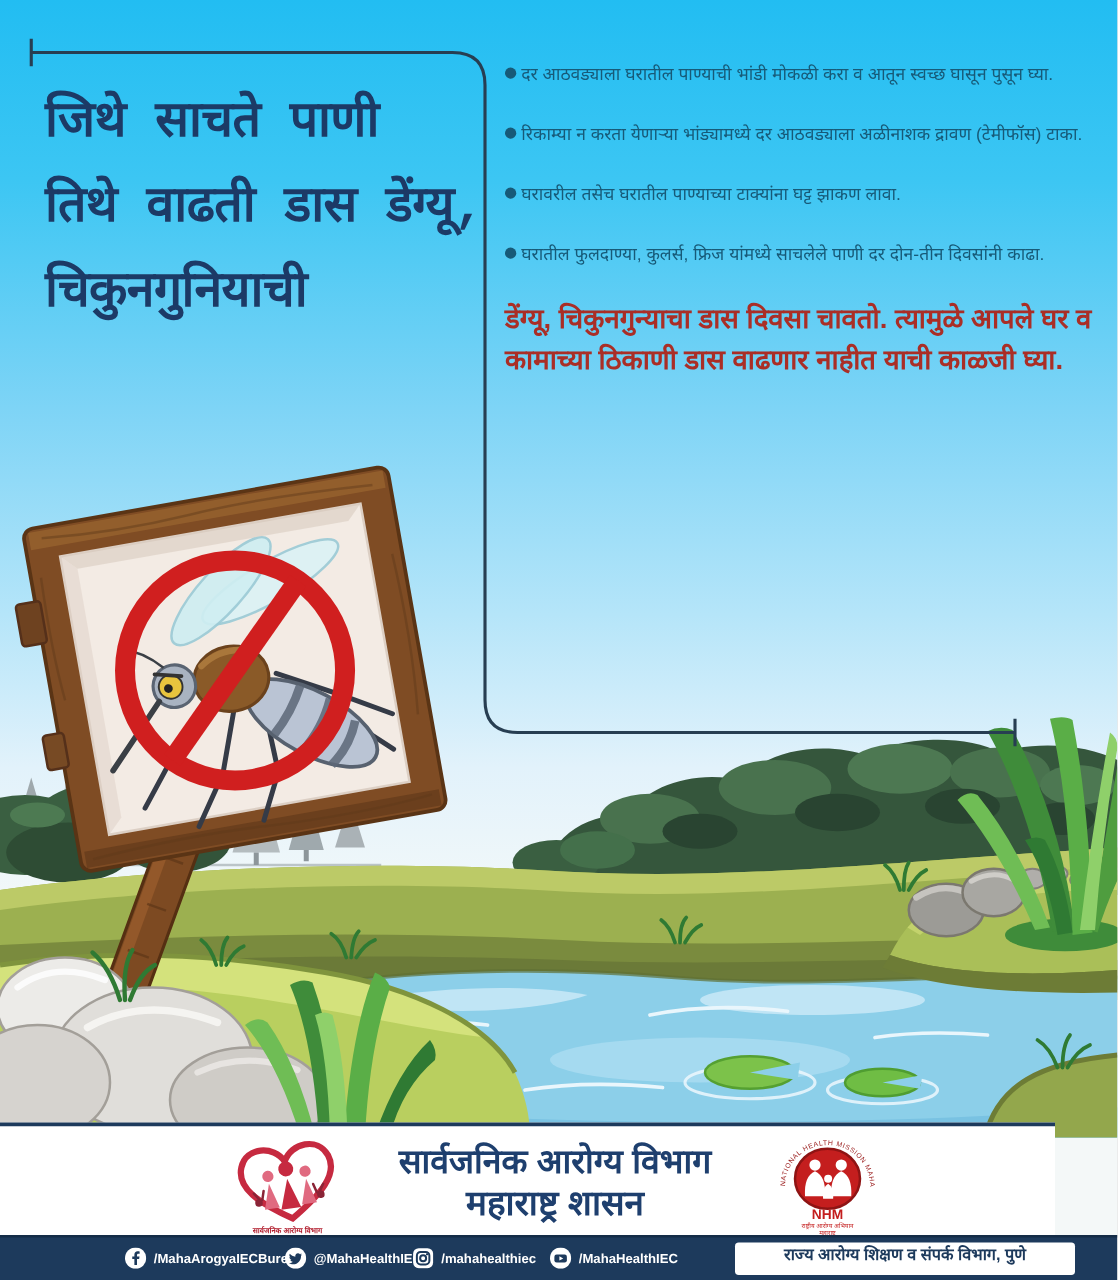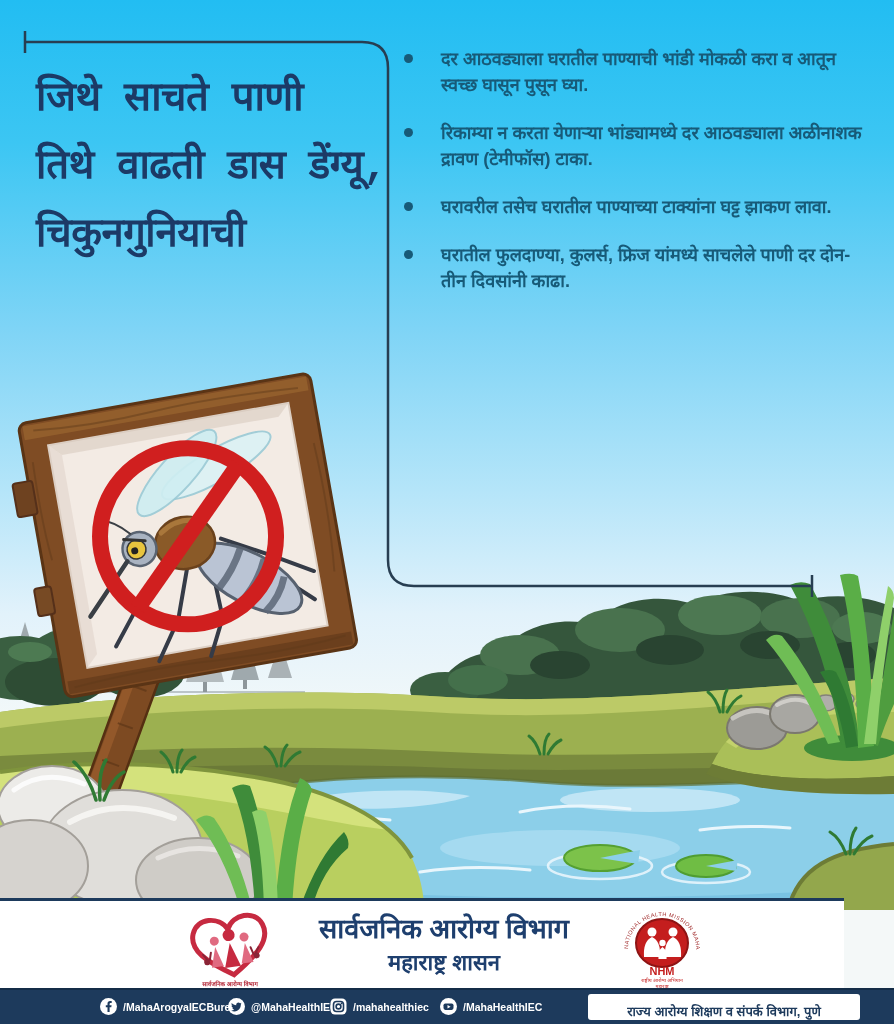--- a/index.html
+++ b/index.html
@@ -8,39 +8,39 @@
     font-family:"Liberation Sans",sans-serif;
     background:linear-gradient(180deg,#22bdf2 0%,#3cc6f3 14%,#7ed4f6 32%,#b5e5f9 48%,#e2f2fb 60%,#f2f8f9 70%,#f4f8f8 78%);
   }
   .scene{position:absolute;left:0;top:0;width:894px;height:1024px;}
   .bracket{position:absolute;left:0;top:0;width:894px;height:1024px;pointer-events:none;}
   .headline{
     position:absolute;left:36px;top:66px;width:352px;
     color:#1c3a66;font-weight:800;font-size:40px;line-height:68px;letter-spacing:-0.5px;font-family:Liberation Mono, monospace;
   }
   .bullets{position:absolute;left:404px;top:46px;width:470px;}
-  .bullet-item{display:flex;gap:28px;margin-bottom:22px;color:#175a78;font-weight:700;font-size:18px;line-height:26px;}
+  .bullet-item{display:flex;gap:4px;margin-bottom:22px;color:#175a78;font-weight:400;font-size:14px;line-height:26px;}
   .bullet-dot{flex:0 0 auto;width:9px;height:9px;border-radius:50%;background:#175a78;margin-top:8px;}
   .warning{margin-top:14px;color:#aa2e26;font-weight:800;font-size:22px;line-height:33px;}
   .brand-band{
     position:absolute;left:0;top:898px;width:844px;height:90px;background:#ffffff;
     border-top:3px solid #1d3a5c;box-sizing:border-box;
   }
   .dept-logo{position:absolute;left:184px;top:6px;}
   .nhm-logo{position:absolute;left:618px;top:2px;}
   .brand-titles{position:absolute;left:278px;top:10px;width:332px;text-align:center;color:#1e3f6e;}
   .brand-title-1{font-size:27px;font-weight:800;line-height:36px;}
-  .brand-title-2{font-size:22px;font-weight:800;line-height:32px;}
+  .brand-title-2{font-size:28px;font-weight:800;line-height:32px;}
   .footer-bar{position:absolute;left:0;top:988px;width:894px;height:36px;background:#1d3a5c;border-top:2px solid #142c47;box-sizing:border-box;}
   .social{position:absolute;top:8px;display:flex;align-items:center;gap:6px;}
   .social .handle{color:#ffffff;font-size:10.5px;font-weight:700;white-space:nowrap;}
   .icon-badge{width:17px;height:17px;display:block;}
   .office-box{
     position:absolute;left:588px;top:4px;width:272px;height:26px;background:#ffffff;border-radius:3px;
-    display:flex;align-items:flex-end;justify-content:center;color:#1d3a5c;font-size:13px;font-weight:700;white-space:nowrap;
+    display:flex;align-items:flex-start;justify-content:center;color:#1d3a5c;font-size:13px;font-weight:700;white-space:nowrap;
   }
 </style>
 </head>
 <body>
 
 <div class="poster">
 
   <svg class="scene" viewBox="0 0 894 1024">
 
     <g fill="#9fa9ad">
@@ -296,20 +296,21 @@
       <span>रिकाम्या न करता येणाऱ्या भांड्यामध्ये दर आठवड्याला अळीनाशक द्रावण (टेमीफॉस) टाका.</span>
     </div>
     <div class="bullet-item">
       <span class="bullet-dot"></span>
       <span>घरावरील तसेच घरातील पाण्याच्या टाक्यांना घट्ट झाकण लावा.</span>
     </div>
     <div class="bullet-item">
       <span class="bullet-dot"></span>
       <span>घरातील फुलदाण्या, कुलर्स, फ्रिज यांमध्ये साचलेले पाणी दर दोन-तीन दिवसांनी काढा.</span>
     </div>
+    <div class="warning">डेंग्यू, चिकुनगुन्याचा डास दिवसा चावतो. त्यामुळे आपले घर व कामाच्या ठिकाणी डास वाढणार नाहीत याची काळजी घ्या.</div>
   </div>
 
   <div class="brand-band">
     <svg class="dept-logo" width="92" height="84" viewBox="0 0 92 84">
       <g transform="rotate(-8 46 38)">
         <path d="M46,22 C39,8 17,6 11,22 C5,38 21,52 46,68 C71,52 87,38 81,22 C75,6 53,8 46,22 Z" fill="#ffffff" stroke="#c62a40" stroke-width="5"></path>
         <circle cx="46" cy="28" r="6" fill="#c62a40"></circle>
         <polygon points="46,36 38,60 54,60" fill="#c62a40"></polygon>
         <circle cx="31" cy="32" r="4.5" fill="#e06a80"></circle>
         <polygon points="31,38 25,58 37,58" fill="#e06a80"></polygon>

